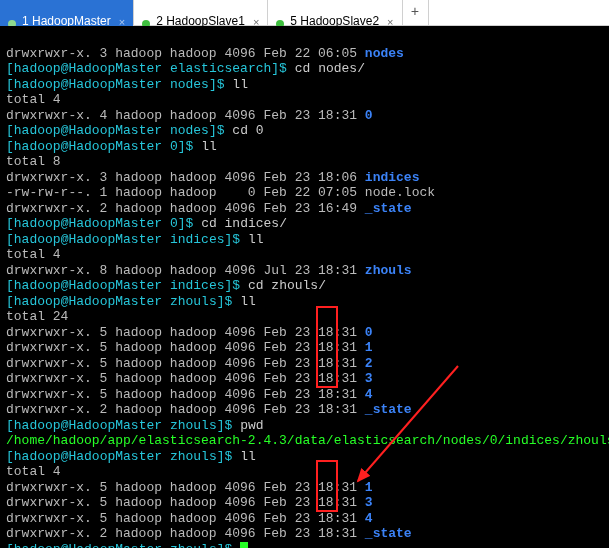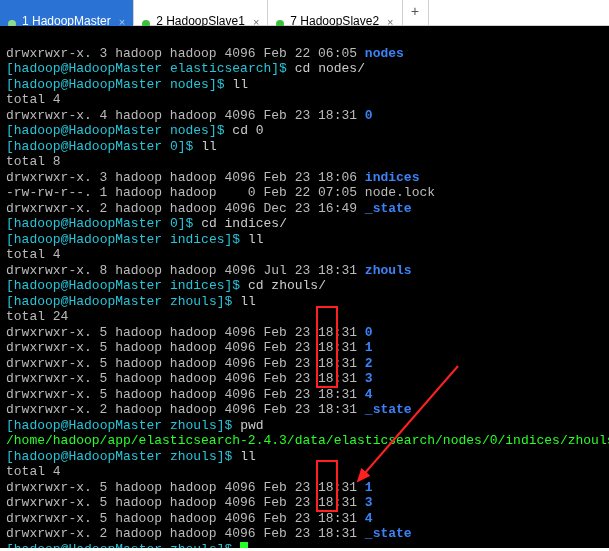--- a/index.html
+++ b/index.html
@@ -99,38 +99,38 @@
     <span>1 HadoopMaster</span>
     <span class="close">×</span>
   </div>
   <div class="tab">
     <span class="dot"></span>
     <span>2 HadoopSlave1</span>
     <span class="close">×</span>
   </div>
   <div class="tab">
     <span class="dot"></span>
-    <span>7 HadoopSlave2</span>
+    <span>5 HadoopSlave2</span>
     <span class="close">×</span>
   </div>
   <div class="tab-add">+</div>
 </div>
 
 <div class="terminal">
 <span class="c-gray"><span>drwxrwxr-x. 3 hadoop hadoop 4096 Feb 22 06:05 </span><span class="c-dir">nodes</span></span>
 <span><span class="c-prompt-user">[<span>hadoop</span>@<span>HadoopMaster</span> <span>elasticsearch</span>]<span>$</span></span> <span class="c-cmd">cd nodes/</span></span>
 <span><span class="c-prompt-user">[<span>hadoop</span>@<span>HadoopMaster</span> <span>nodes</span>]<span>$</span></span> <span class="c-cmd">ll</span></span>
 <span class="c-gray">total 4</span>
 <span class="c-gray"><span>drwxrwxr-x. 4 hadoop hadoop 4096 Feb 23 18:31 </span><span class="c-dir">0</span></span>
 <span><span class="c-prompt-user">[<span>hadoop</span>@<span>HadoopMaster</span> <span>nodes</span>]<span>$</span></span> <span class="c-cmd">cd 0</span></span>
 <span><span class="c-prompt-user">[<span>hadoop</span>@<span>HadoopMaster</span> <span>0</span>]<span>$</span></span> <span class="c-cmd">ll</span></span>
 <span class="c-gray">total 8</span>
 <span class="c-gray"><span>drwxrwxr-x. 3 hadoop hadoop 4096 Feb 23 18:06 </span><span class="c-dir">indices</span></span>
 <span class="c-gray">-rw-rw-r--. 1 hadoop hadoop    0 Feb 22 07:05 node.lock</span>
-<span class="c-gray"><span>drwxrwxr-x. 2 hadoop hadoop 4096 Dec 23 16:49 </span><span class="c-dir">_state</span></span>
+<span class="c-gray"><span>drwxrwxr-x. 2 hadoop hadoop 4096 Feb 23 16:49 </span><span class="c-dir">_state</span></span>
 <span><span class="c-prompt-user">[<span>hadoop</span>@<span>HadoopMaster</span> <span>0</span>]<span>$</span></span> <span class="c-cmd">cd indices/</span></span>
 <span><span class="c-prompt-user">[<span>hadoop</span>@<span>HadoopMaster</span> <span>indices</span>]<span>$</span></span> <span class="c-cmd">ll</span></span>
 <span class="c-gray">total 4</span>
 <span class="c-gray"><span>drwxrwxr-x. 8 hadoop hadoop 4096 Jul 23 18:31 </span><span class="c-dir">zhouls</span></span>
 <span><span class="c-prompt-user">[<span>hadoop</span>@<span>HadoopMaster</span> <span>indices</span>]<span>$</span></span> <span class="c-cmd">cd zhouls/</span></span>
 <span><span class="c-prompt-user">[<span>hadoop</span>@<span>HadoopMaster</span> <span>zhouls</span>]<span>$</span></span> <span class="c-cmd">ll</span></span>
 <span class="c-gray">total 24</span>
 <span class="c-gray"><span>drwxrwxr-x. 5 hadoop hadoop 4096 Feb 23 18:31 </span><span class="c-dir">0</span></span>
 <span class="c-gray"><span>drwxrwxr-x. 5 hadoop hadoop 4096 Feb 23 18:31 </span><span class="c-dir">1</span></span>
 <span class="c-gray"><span>drwxrwxr-x. 5 hadoop hadoop 4096 Feb 23 18:31 </span><span class="c-dir">2</span></span>

